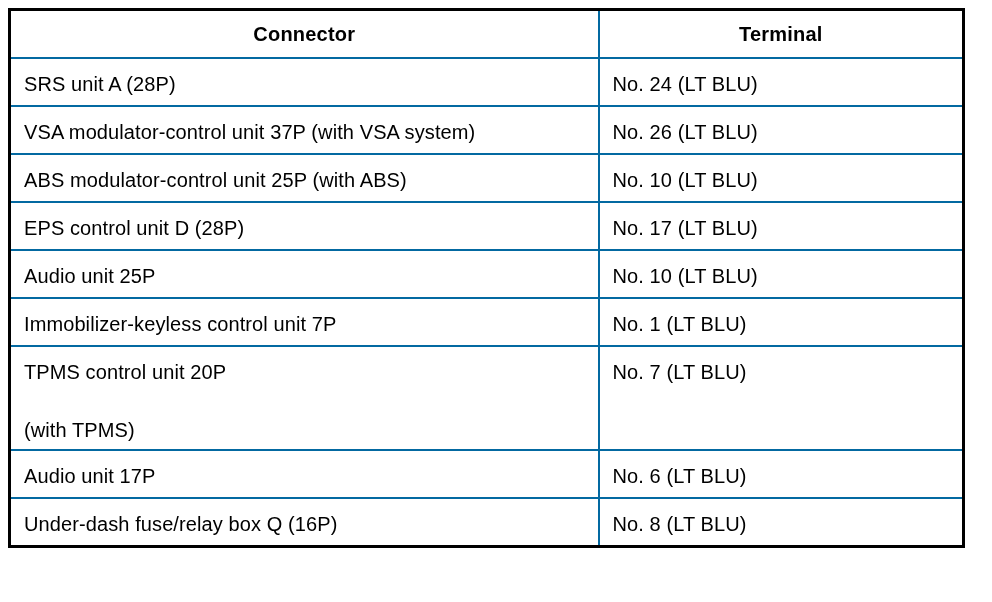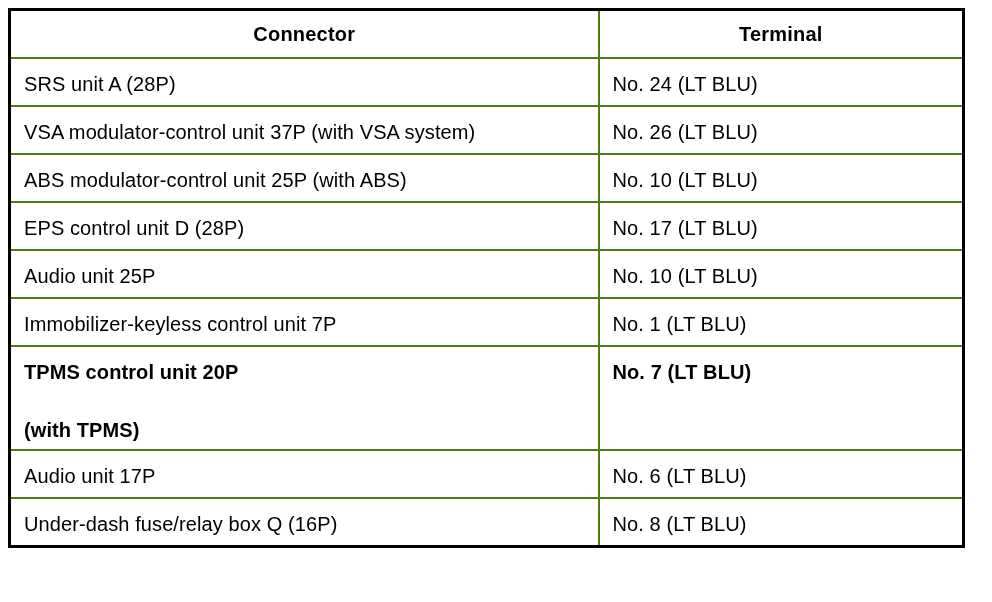--- a/index.html
+++ b/index.html
@@ -16,21 +16,21 @@
     box-sizing: border-box;
     padding: 8px 30px 10px 8px;
   }
   table.conn-table {
     border-collapse: collapse;
     width: 954px;
     table-layout: fixed;
     background: #ffffff;
   }
   table.conn-table, table.conn-table th, table.conn-table td {
-    border: 2px solid #4d7c0f;
+    border: 2px solid #0369a1;
   }
   table.conn-table {
     border: 3px solid #000000;
   }
   th {
     height: 46px;
     font-size: 20px;
     font-weight: bold;
     text-align: center;
     vertical-align: middle;
@@ -40,21 +40,21 @@
   td {
     font-size: 20px;
     font-weight: normal;
     text-align: left;
     vertical-align: top;
     padding: 13px 10px 7px 13px;
     line-height: 24px;
     letter-spacing: 0.1px;
   }
   tr.normal-row td { height: 26px; }   
-  tr.tall-row td   { height: 80px; font-weight: bold; }   
+  tr.tall-row td   { height: 80px; }   
   .line2 { margin-top: 34px; }
   col.col-connector { width: 589px; }
   col.col-terminal  { width: 365px; }
 </style>
 </head>
 <body>
 
 <div class="page">
   <table class="conn-table">
     <colgroup>

